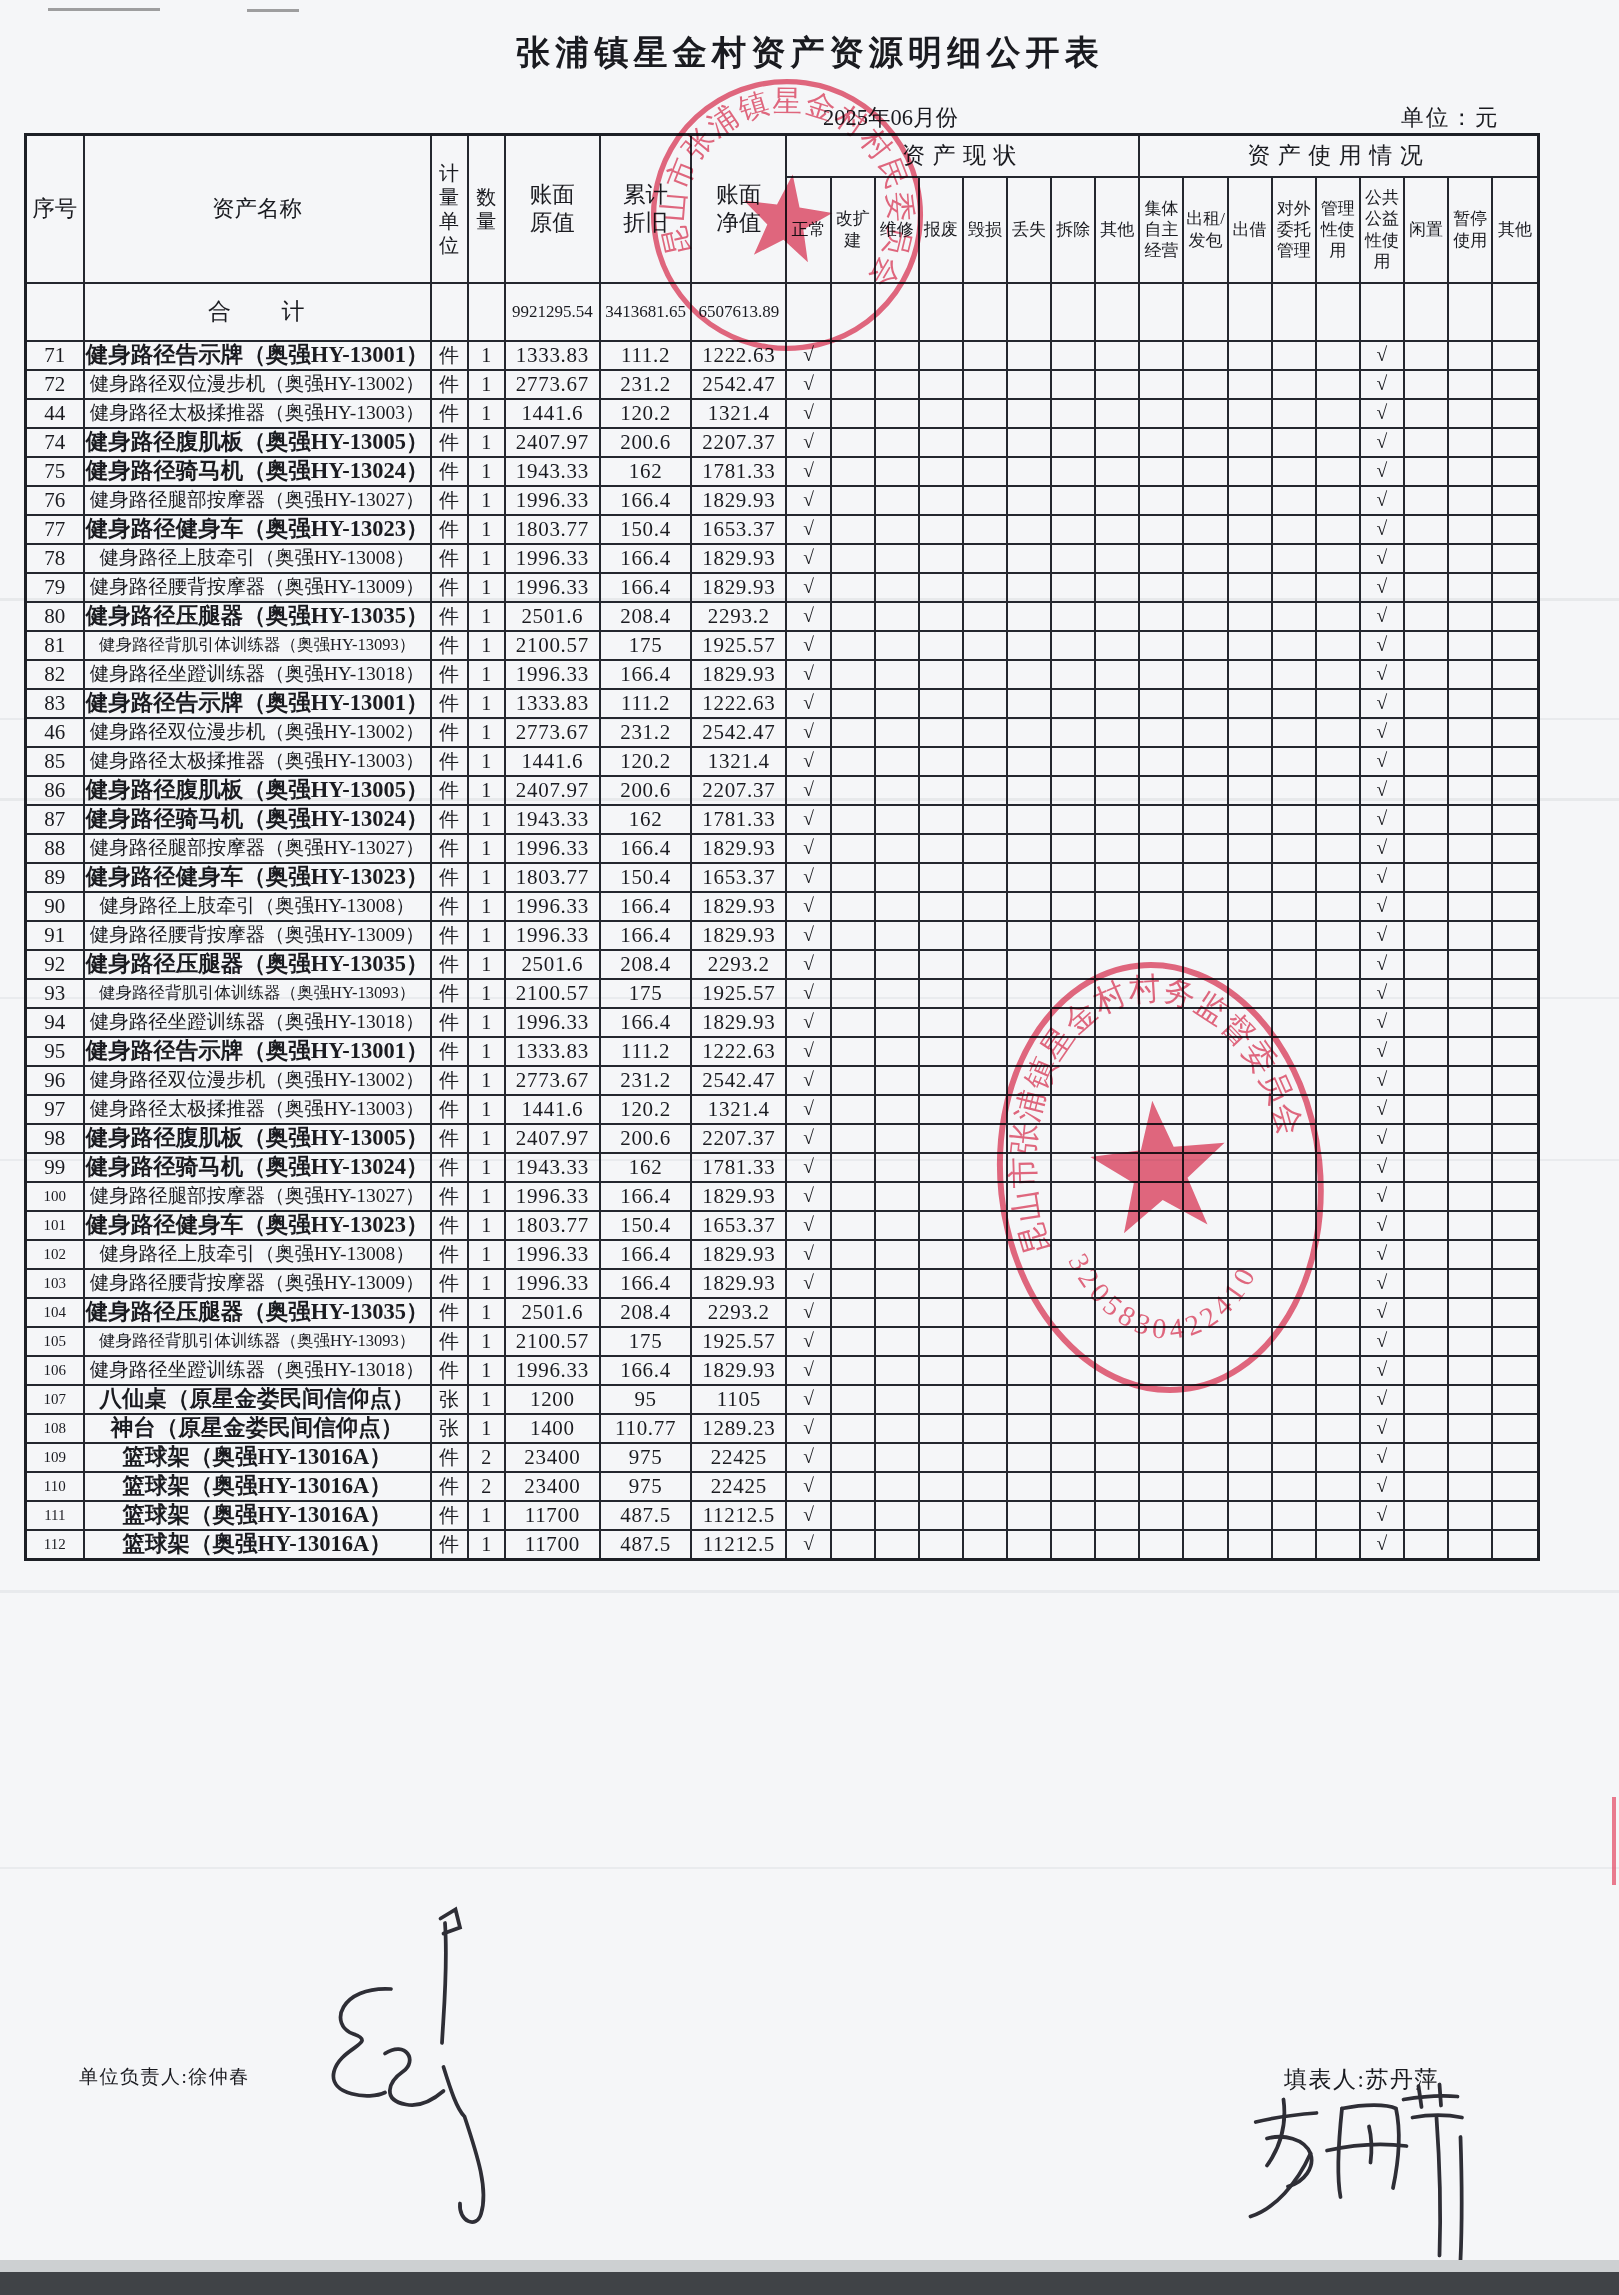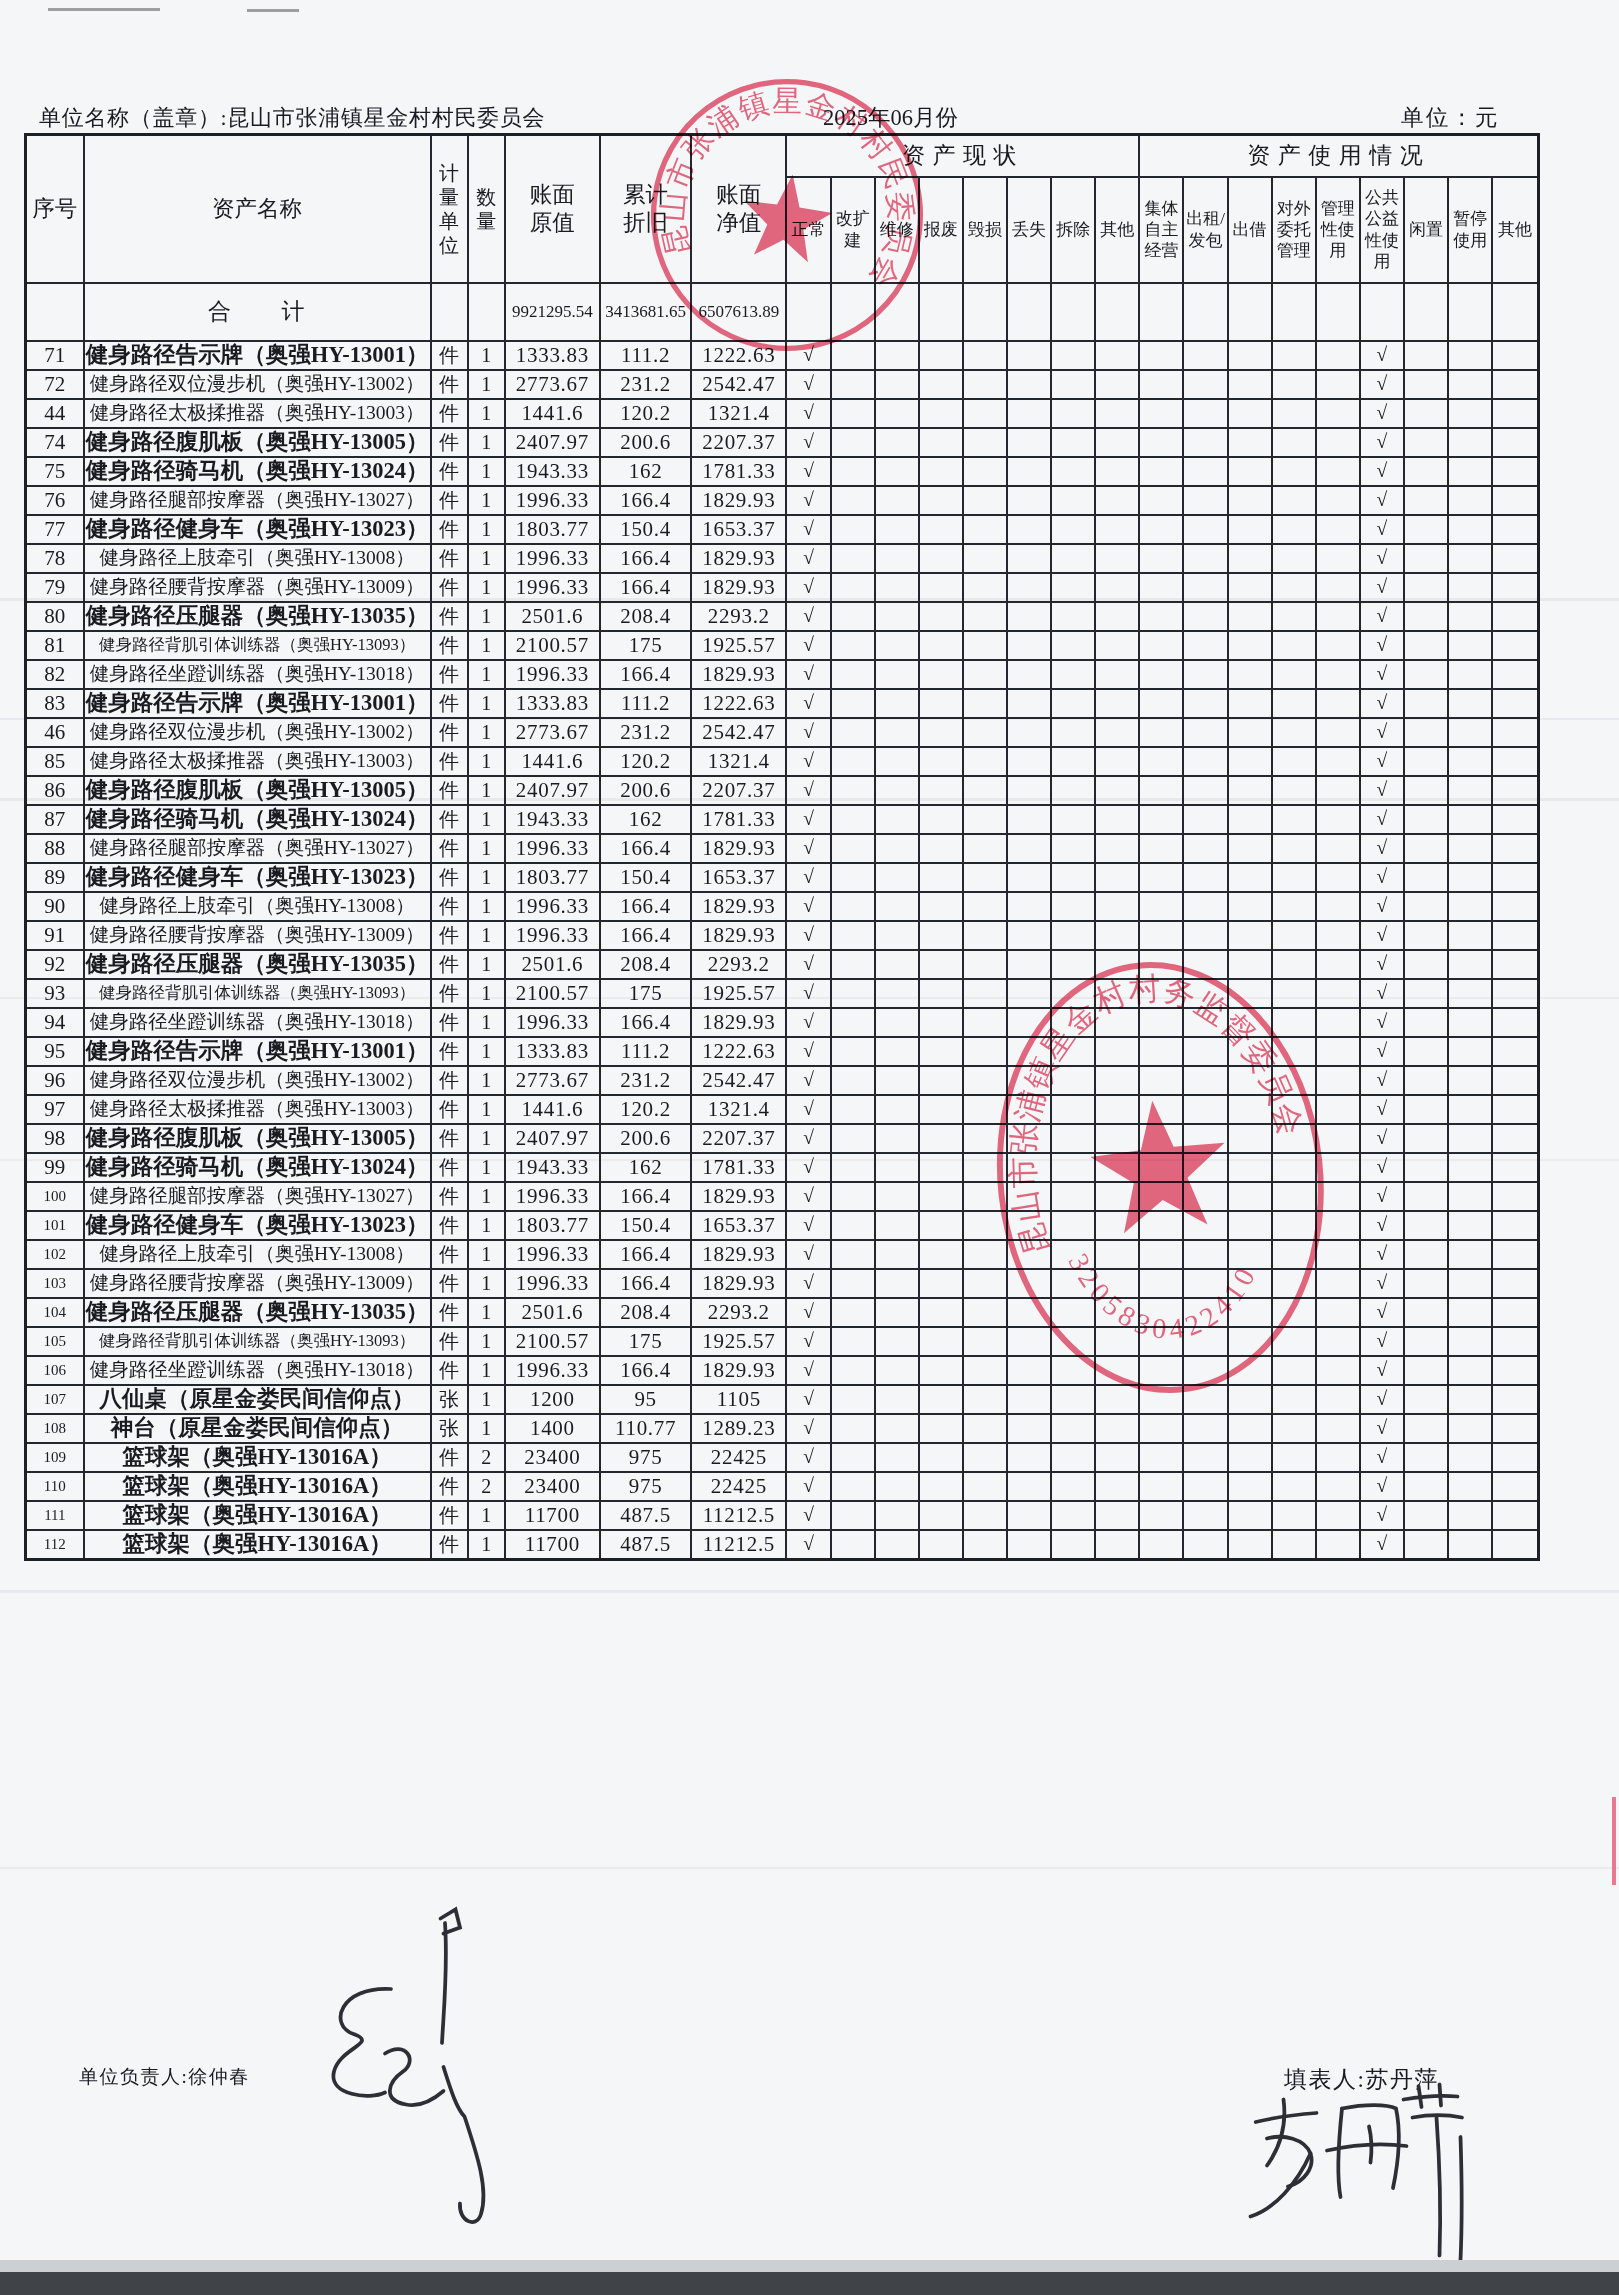--- a/index.html
+++ b/index.html
@@ -57,21 +57,21 @@
   <div class="artifact" style="left:48px;top:7.5px;width:112px;height:3px;"></div>
   <div class="artifact" style="left:247px;top:9px;width:52px;height:3px;"></div>
   <div class="streak" style="top:598px;height:3px;opacity:.10;"></div>
   <div class="streak" style="top:718px;height:2.2px;opacity:.09;"></div>
   <div class="streak" style="top:798px;height:3px;opacity:.10;"></div>
   <div class="streak" style="top:997px;height:2.2px;opacity:.08;"></div>
   <div class="streak" style="top:1159px;height:2.2px;opacity:.08;"></div>
   <div class="streak" style="top:1590px;height:3px;opacity:.09;"></div>
   <div class="streak" style="top:1867px;height:2.2px;opacity:.08;"></div>
 
-  <div class="info-left">单位名称（盖章）:昆山市张浦镇星金村村民委员会</div>
+  <div class="title">张浦镇星金村资产资源明细公开表</div>
   <div class="info-center">2025年06月份</div>
   <div class="info-right">单位：元</div>
 
   <table class="sheet">
     <colgroup>
       <col style="width:58px">
         <col style="width:346px">
         <col style="width:37px">
         <col style="width:37px">
       <col style="width:95px">

